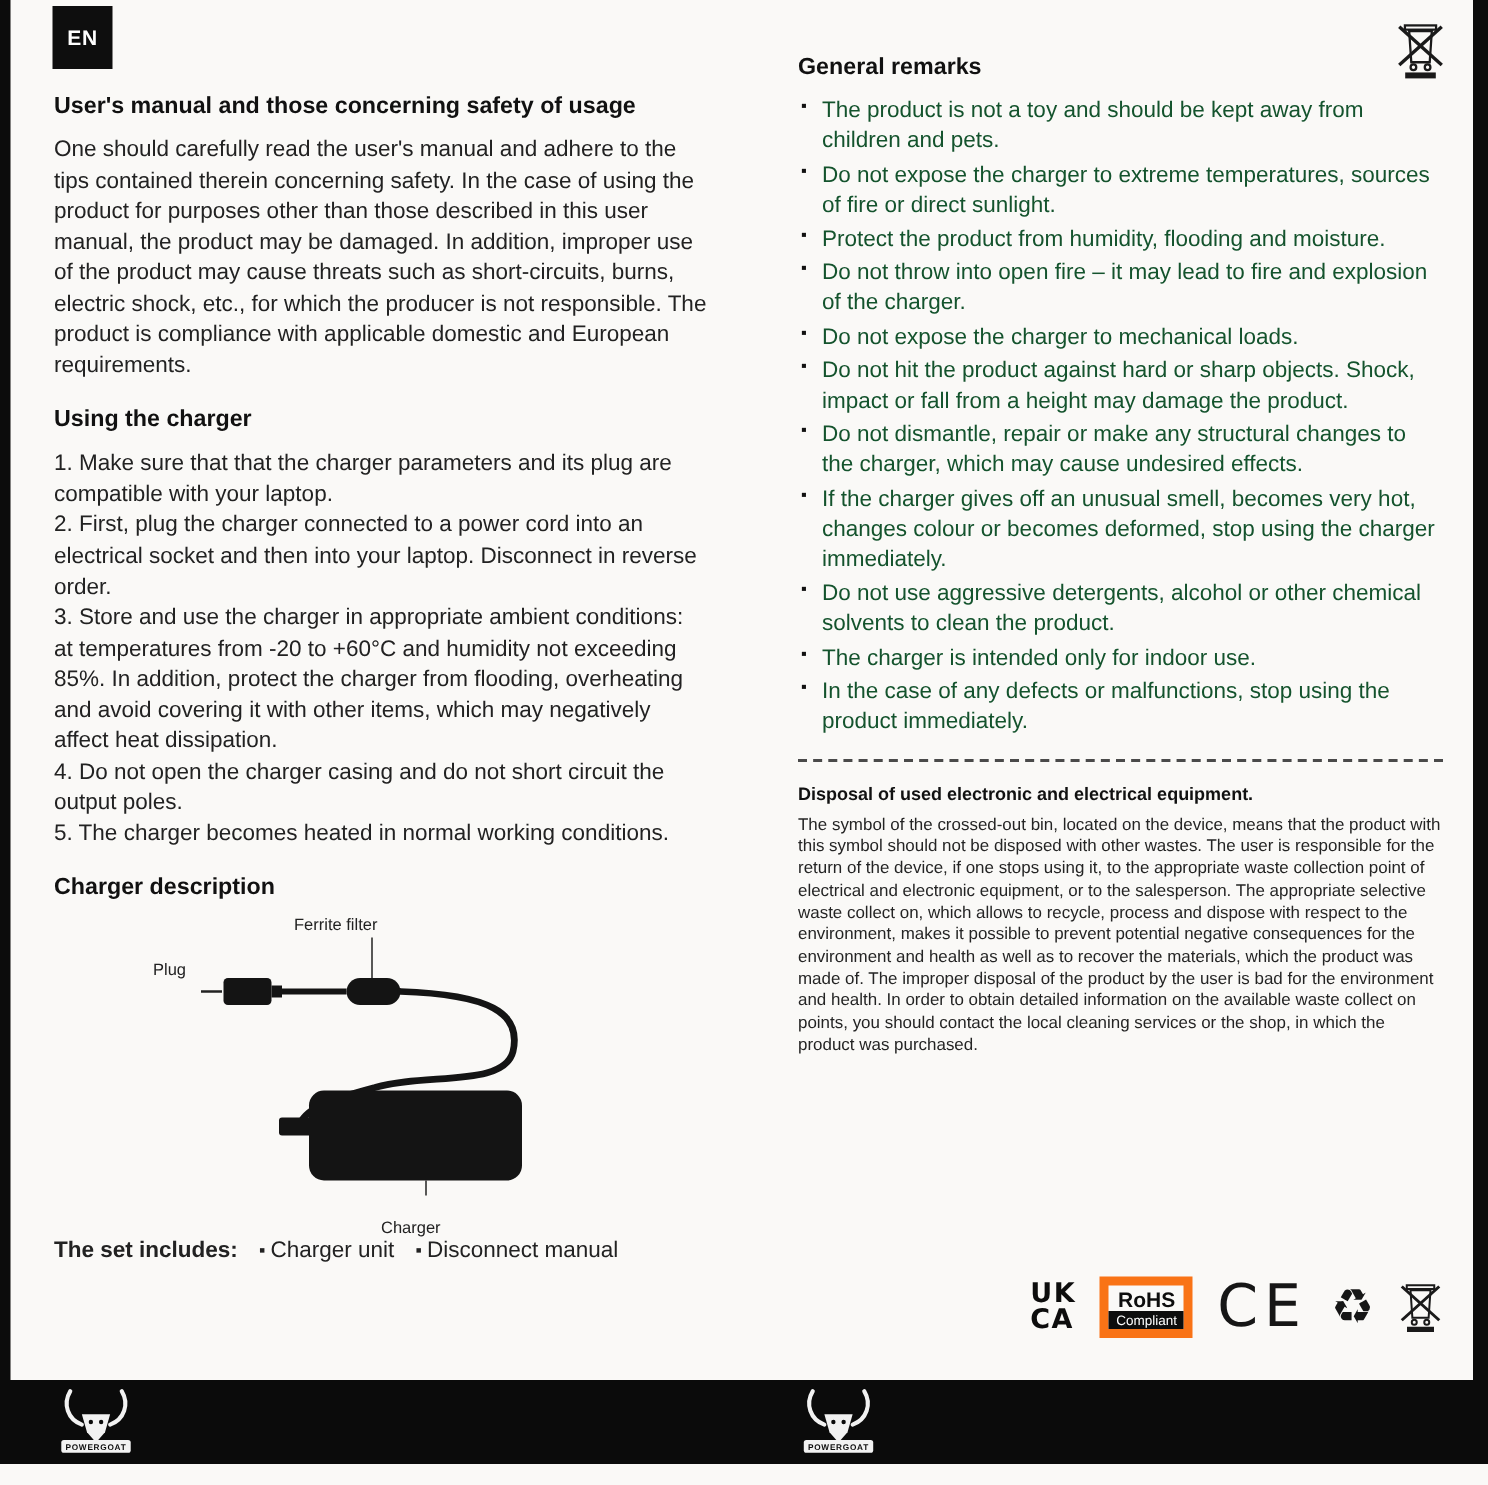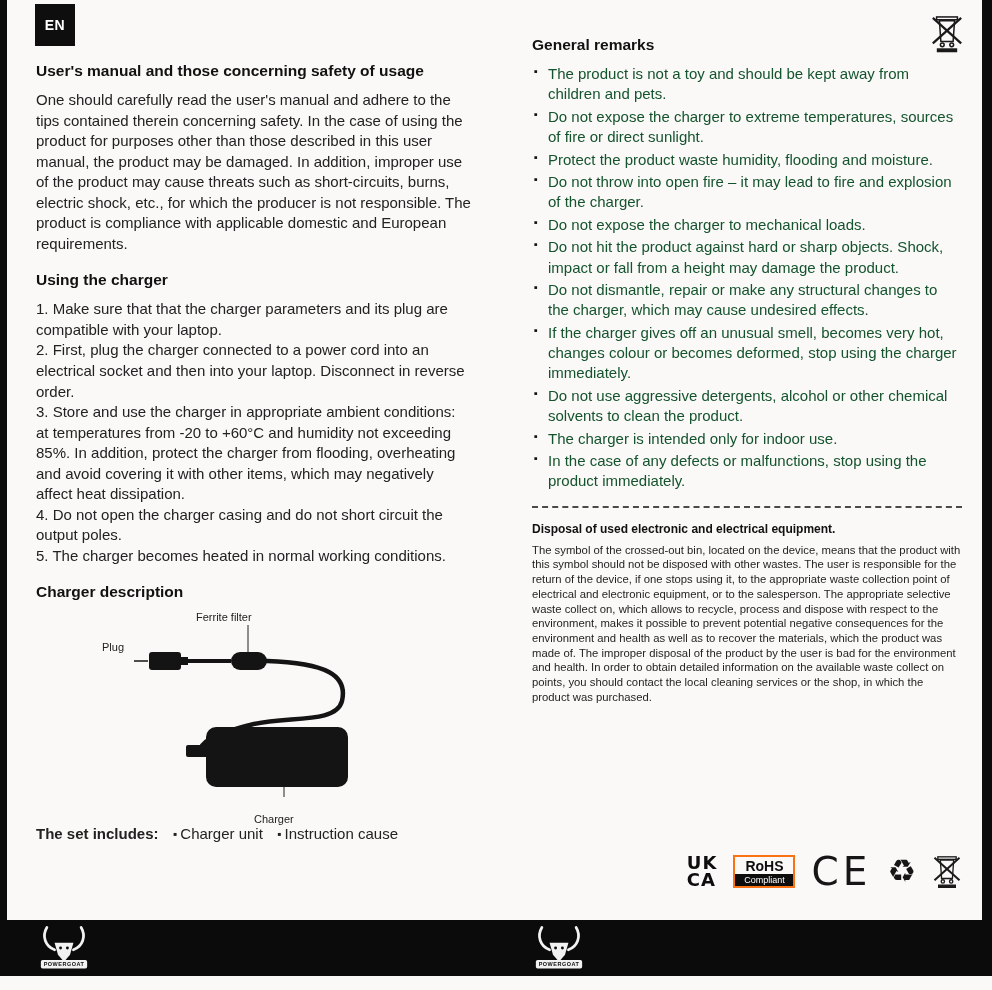--- a/index.html
+++ b/index.html
@@ -58,21 +58,21 @@
 
   .disposal-title { font-size:12px; font-weight:bold; margin-bottom:7px; color:#111; }
   .disposal-text { font-size:11.3px; line-height:1.3; color:#242424; }
 
   .marks-row {
     position:absolute; left:532px; top:845px; width:430px; height:52px;
     display:flex; align-items:center; justify-content:flex-end; gap:16px;
   }
   .ukca { font-weight:bold; font-size:18px; line-height:.95; letter-spacing:1px;
           font-family:"DejaVu Sans",sans-serif; color:#0d0d0d; }
-  .rohs-box { border:2px solid #f97316; width:62px; text-align:center; background:#faf9f7; }
+  .rohs-box { border:6px solid #f97316; width:62px; text-align:center; background:#faf9f7; }
   .rohs-top { font-size:14px; font-weight:bold; padding:1px 2px 0 2px; color:#0d0d0d; }
   .rohs-bottom { background:#0d0d0d; color:#fff; font-size:9px; padding:1px 2px; }
   .ce-mark { font-size:39px; font-family:"DejaVu Sans",sans-serif; letter-spacing:4px; color:#161616; }
   .recycle-mark { font-size:32px; font-family:"DejaVu Sans",sans-serif; color:#161616; line-height:1; }
 
   .corner-icon { position:absolute; right:28px; top:12px; width:34px; height:42px; }
 
   .footer-bar {
     position:absolute; left:0; top:920px; width:992px; height:56px;
     background:#0b0b0b; overflow:hidden;
@@ -146,33 +146,33 @@
         <line x1="248" y1="176" x2="248" y2="186" stroke="#222" stroke-width="1"></line>
       </svg>
       <div class="dlabel lbl-ferrite">Ferrite filter</div>
       <div class="dlabel lbl-plug">Plug</div>
       <div class="dlabel lbl-charger">Charger</div>
     </div>
 
     <div class="set-line">
       <b>The set includes:</b>
       <span class="set-item">Charger unit</span>
-      <span class="set-item">Instruction cause</span>
+      <span class="set-item">Disconnect manual</span>
     </div>
 
   </div>
 
   <div class="col-right">
 
     <h2>General remarks</h2>
 
     <ul class="remarks">
       <li>The product is not a toy and should be kept away from children and pets.</li>
       <li>Do not expose the charger to extreme temperatures, sources of fire or direct sunlight.</li>
-      <li>Protect the product waste humidity, flooding and moisture.</li>
+      <li>Protect the product from humidity, flooding and moisture.</li>
       <li>Do not throw into open fire – it may lead to fire and explosion of the charger.</li>
       <li>Do not expose the charger to mechanical loads.</li>
       <li>Do not hit the product against hard or sharp objects. Shock, impact or fall from a height may damage the product.</li>
       <li>Do not dismantle, repair or make any structural changes to the charger, which may cause undesired effects.</li>
       <li>If the charger gives off an unusual smell, becomes very hot, changes colour or becomes deformed, stop using the charger immediately.</li>
       <li>Do not use aggressive detergents, alcohol or other chemical solvents to clean the product.</li>
       <li>The charger is intended only for indoor use.</li>
       <li>In the case of any defects or malfunctions, stop using the product immediately.</li>
     </ul>
 

